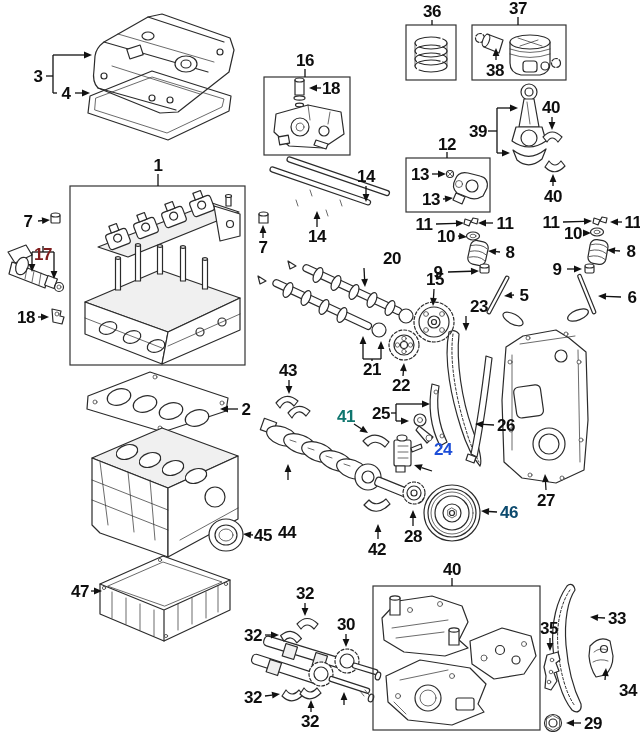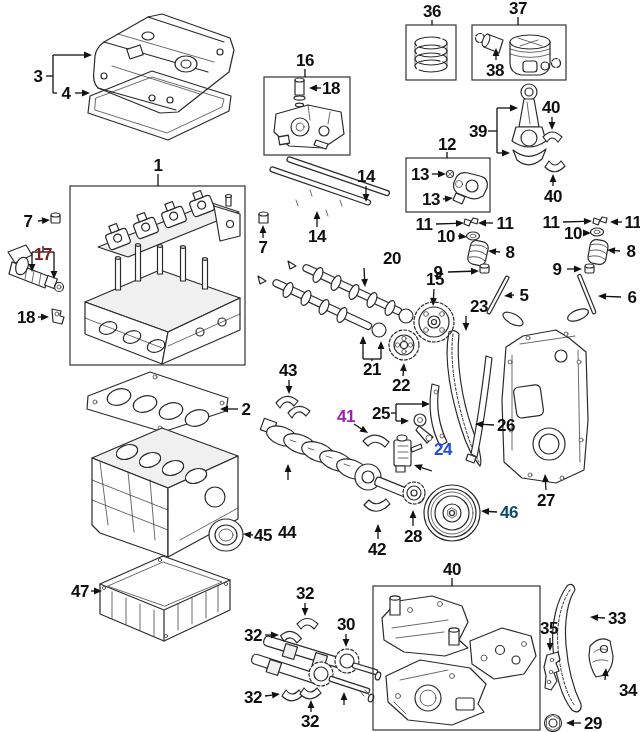--- a/index.html
+++ b/index.html
@@ -670,21 +670,21 @@
       <span class="callout" style="left: 310px; top: 721px; color: rgb(14, 14, 14);">32</span>
       <span class="callout" style="left: 617px; top: 618px; color: rgb(14, 14, 14);">33</span>
       <span class="callout" style="left: 604px; top: 690px; color: rgb(14, 14, 14); margin-left: 24px;">34</span>
       <span class="callout" style="left: 549px; top: 628px; color: rgb(14, 14, 14);">35</span>
       <span class="callout" style="left: 432px; top: 11px; color: rgb(14, 14, 14);">36</span>
       <span class="callout" style="left: 518px; top: 8px; color: rgb(14, 14, 14);">37</span>
       <span class="callout" style="left: 495px; top: 70px; color: rgb(14, 14, 14);">38</span>
       <span class="callout" style="left: 478px; top: 131px; color: rgb(14, 14, 14);">39</span>
       <span class="callout" style="left: 551px; top: 107px; color: rgb(14, 14, 14);">40</span>
       <span class="callout" style="left: 553px; top: 196px; color: rgb(14, 14, 14);">40</span>
-      <span class="callout" style="left: 346px; top: 416px; color: #a21caf;">41</span>
+      <span class="callout" style="left: 346px; top: 416px; color: #0f766e;">41</span>
       <span class="callout" style="left: 377px; top: 549px; color: rgb(14, 14, 14);">42</span>
       <span class="callout" style="left: 288px; top: 370px; color: rgb(14, 14, 14);">43</span>
       <span class="callout" style="left: 287px; top: 490px; color: rgb(14, 14, 14); margin-top: 42px;">44</span>
       <span class="callout" style="left: 263px; top: 535px; color: rgb(14, 14, 14);">45</span>
       <span class="callout" style="left: 509px; top: 512px; color: #0c4a6e;">46</span>
       <span class="callout" style="left: 80px; top: 591px; color: rgb(14, 14, 14);">47</span>
       <span class="callout" style="left: 452px; top: 569px; color: rgb(14, 14, 14);">40</span>
     </div>
 </div>
 

